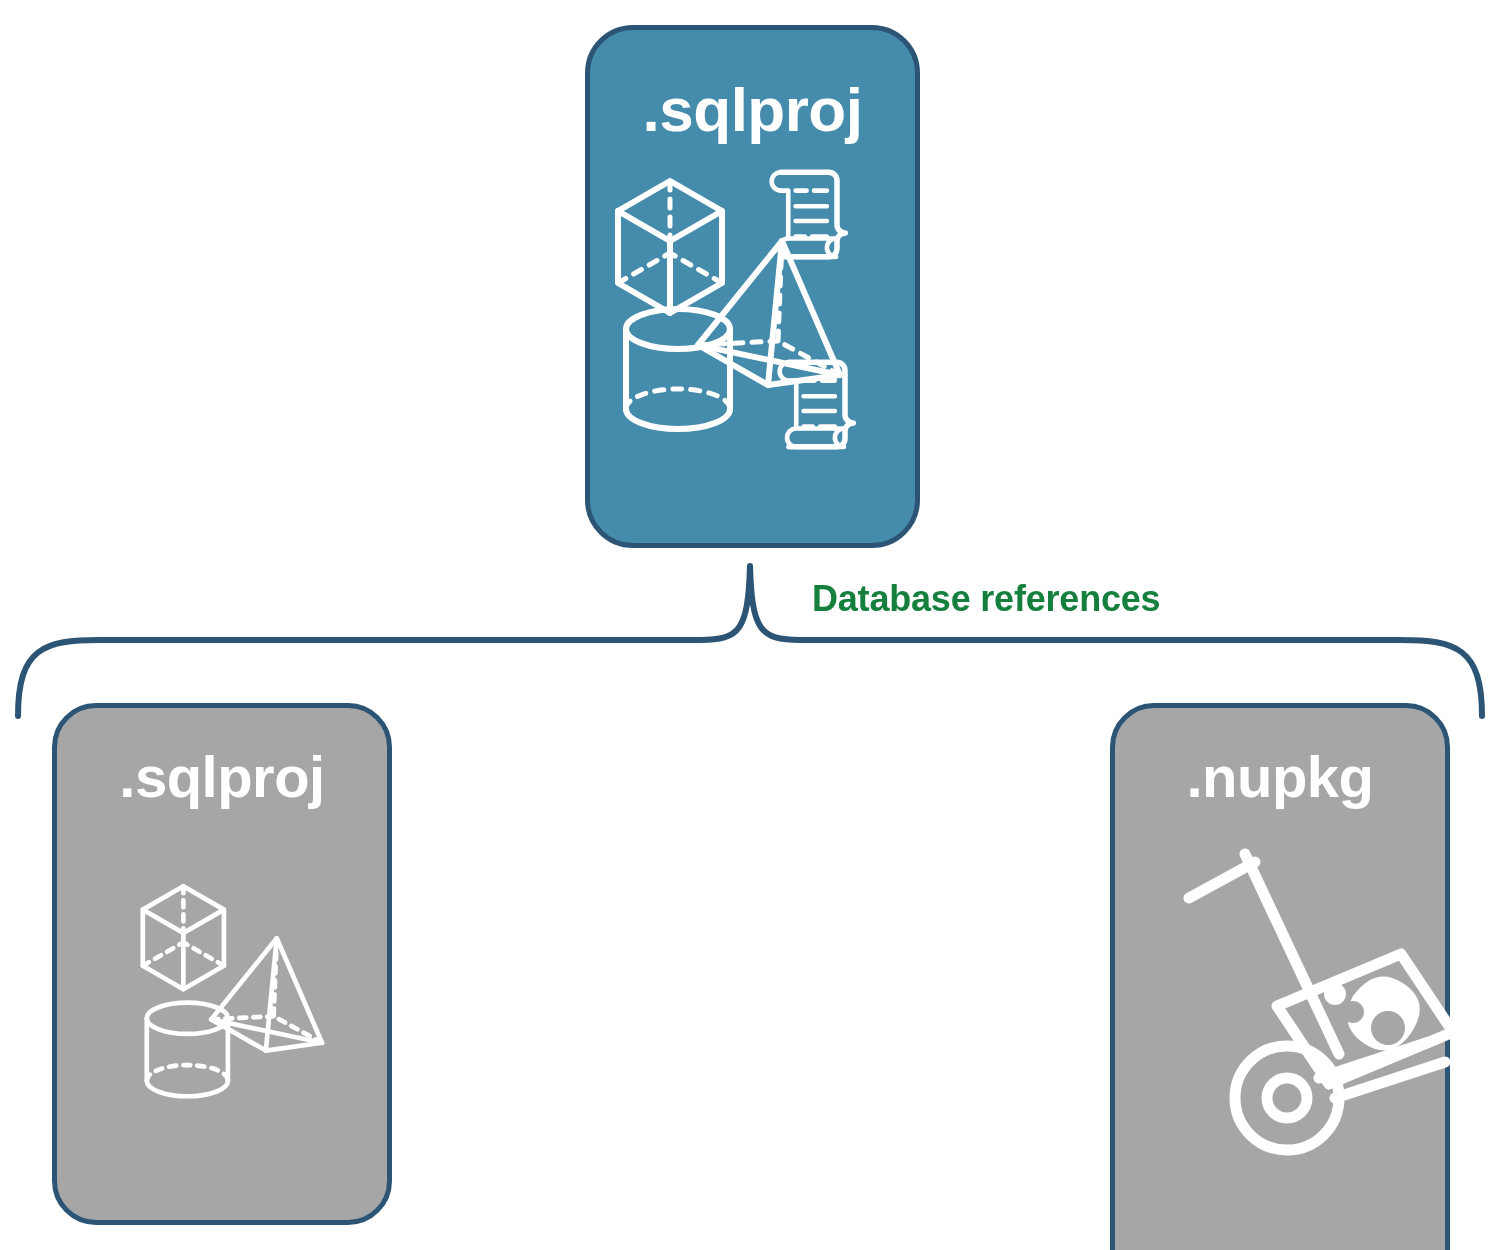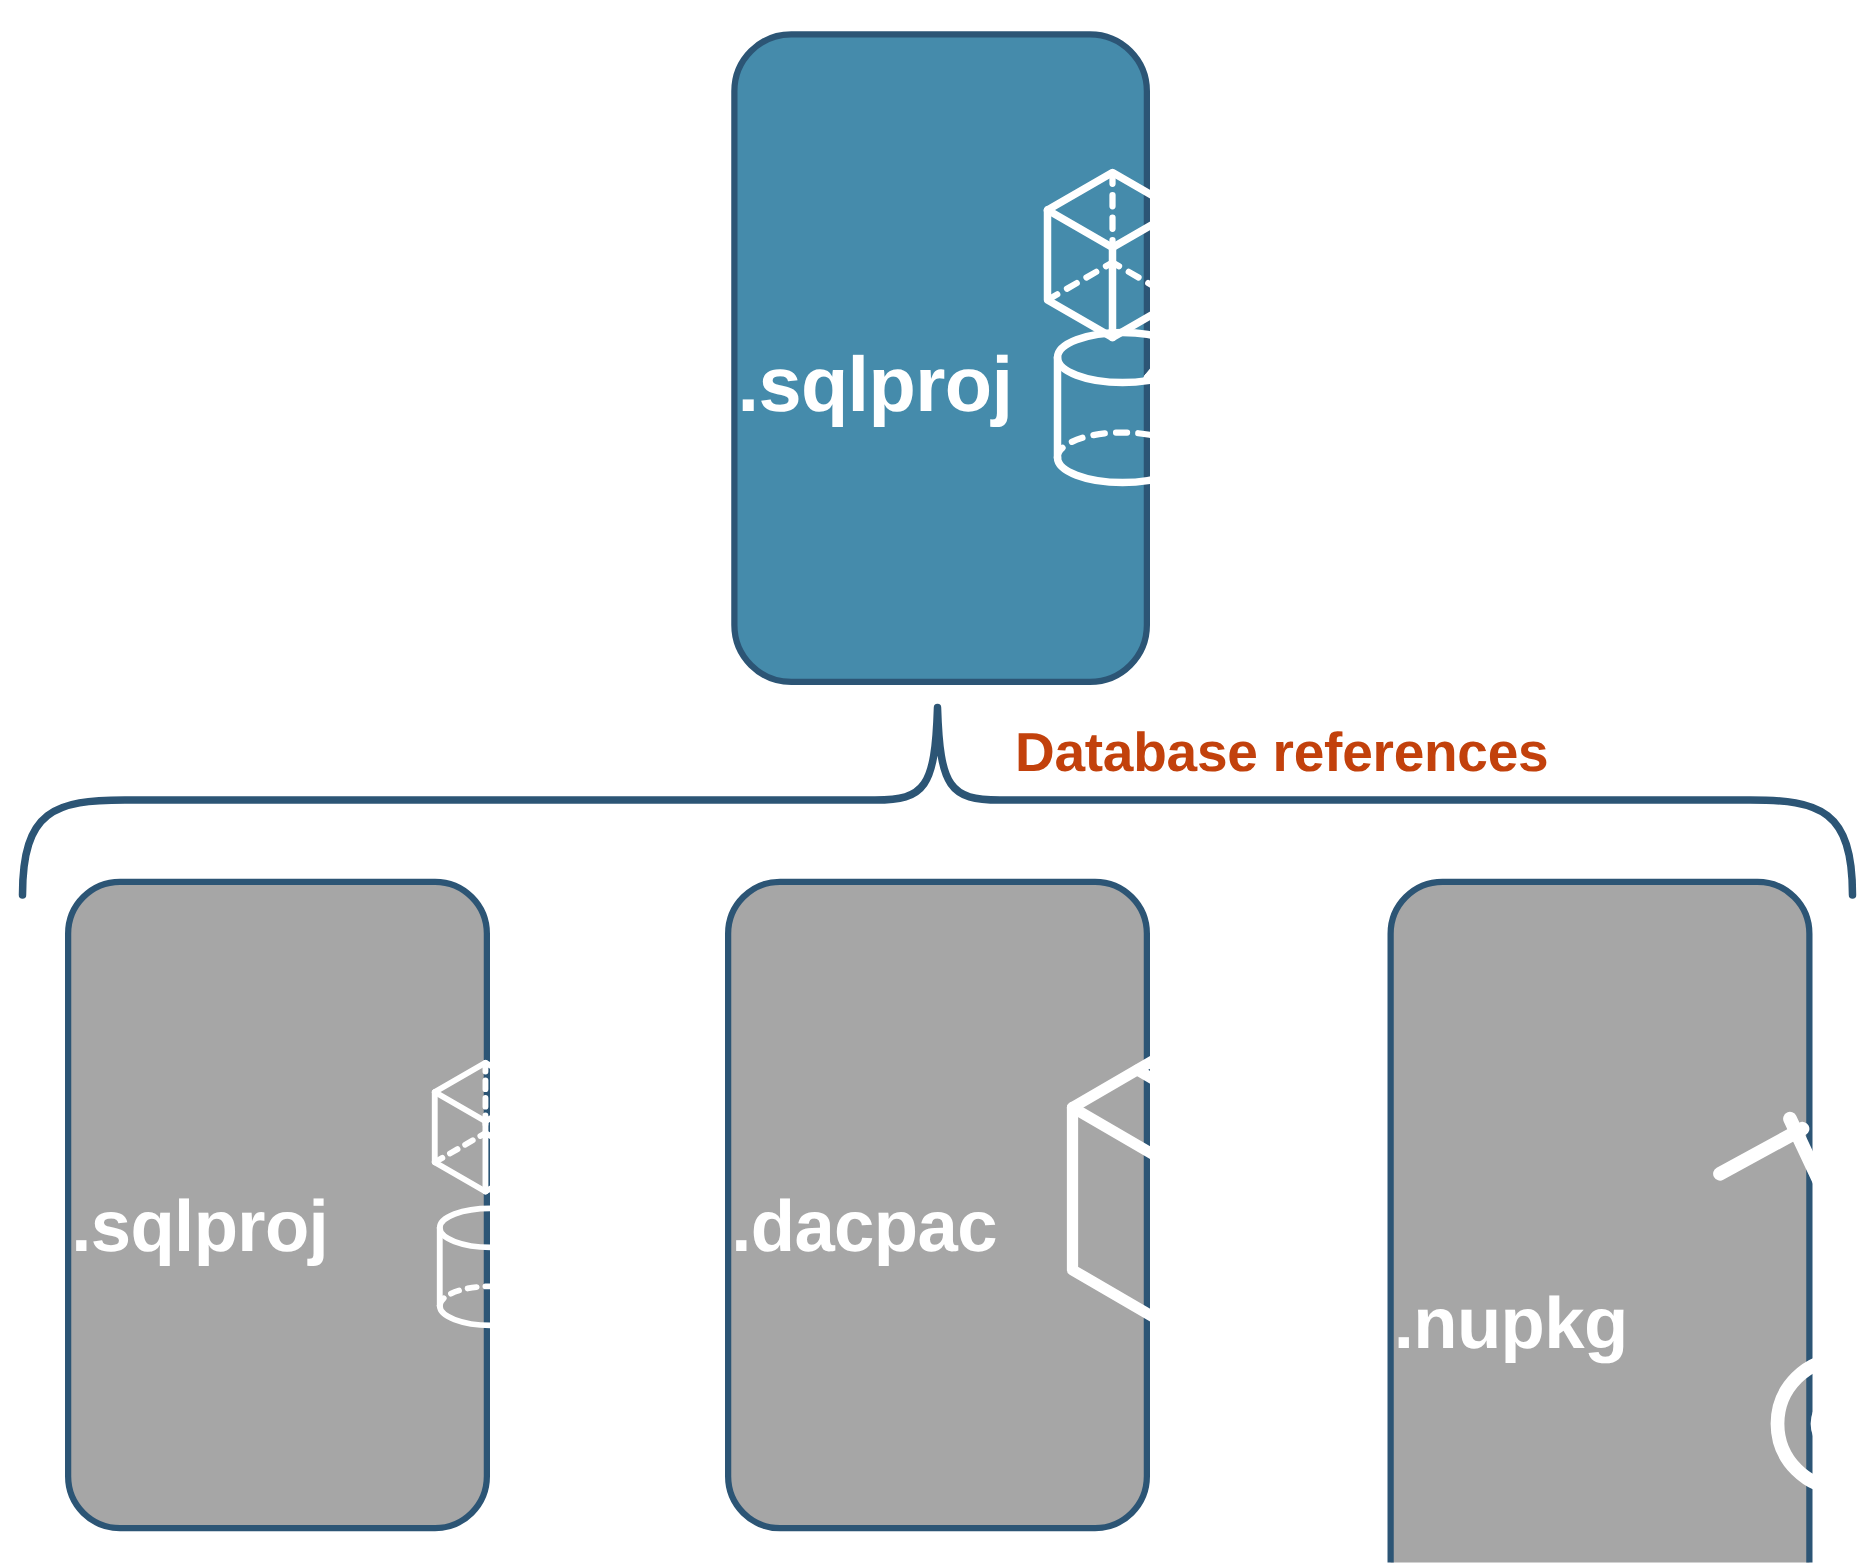--- a/index.html
+++ b/index.html
@@ -22,21 +22,21 @@
     height: 1250px;
   }
 
   
   .card {
     position: absolute;
     box-sizing: border-box;
     border-radius: 44px;
     border: 5px solid #2C5575;
     display: flex;
-    flex-direction: row;
+    flex-direction: column;
     align-items: center;
   }
   .card-primary {
     background: #458BAB;
     left: 585px;
     top: 25px;
     width: 335px;
     height: 523px;
     border-radius: 48px;
   }
@@ -92,23 +92,23 @@
     left: 0;
     top: 548px;
     width: 1500px;
     height: 190px;
     pointer-events: none;
   }
   .bracket-label {
     position: absolute;
     left: 812px;
     top: 578px;
-    font-size: 44px;
+    font-size: 36px;
     font-weight: bold;
-    color: #c2410c;
+    color: #15803d;
     letter-spacing: -0.2px;
     white-space: nowrap;
   }
 </style>
 </head>
 <body>
 
 <div class="stage">
 
   <div class="card card-primary">
@@ -214,40 +214,20 @@
           <ellipse cx="62" cy="26" rx="52" ry="20"></ellipse>
           <path d="M10 26 L10 106"></path>
           <path d="M114 26 L114 106"></path>
           <path d="M10 106 a52 20 0 0 0 104 0"></path>
           <path d="M10 106 a52 20 0 0 1 104 0" stroke-dasharray="9 9" stroke-width="6"></path>
         </g>
       </svg>
     </div>
   </div>
 
-  <div class="card card-secondary card-dacpac">
-    <div class="card-title">.dacpac</div>
-
-    <div class="card-art">
-      <svg width="340" height="380" viewBox="0 0 340 380" fill="none" xmlns="http://www.w3.org/2000/svg" stroke="#FFFFFF" stroke-width="9" stroke-linecap="round" stroke-linejoin="round">
-        <g transform="translate(46,30)">
-
-          <path d="M14 82 L124 18 L234 82 L234 212 L124 276 L14 212 Z"></path>
-
-          <path d="M14 82 L124 146 L234 82"></path>
-
-          <path d="M124 146 L124 276"></path>
-
-          <path d="M66 52 L176 116"></path>
-
-          <path d="M156 196 L186 178 L186 206 L156 224 Z" stroke-width="8"></path>
-        </g>
-      </svg>
-    </div>
-  </div>
 
   <div class="card card-secondary card-nupkg">
     <div class="card-title">.nupkg</div>
 
     <div class="card-art">
       <svg width="340" height="380" viewBox="0 0 340 380" fill="none" xmlns="http://www.w3.org/2000/svg" stroke="#FFFFFF" stroke-width="11" stroke-linecap="round" stroke-linejoin="round">
         <g transform="translate(52,26)">
 
           <path d="M22 62 L88 26"></path>
 

